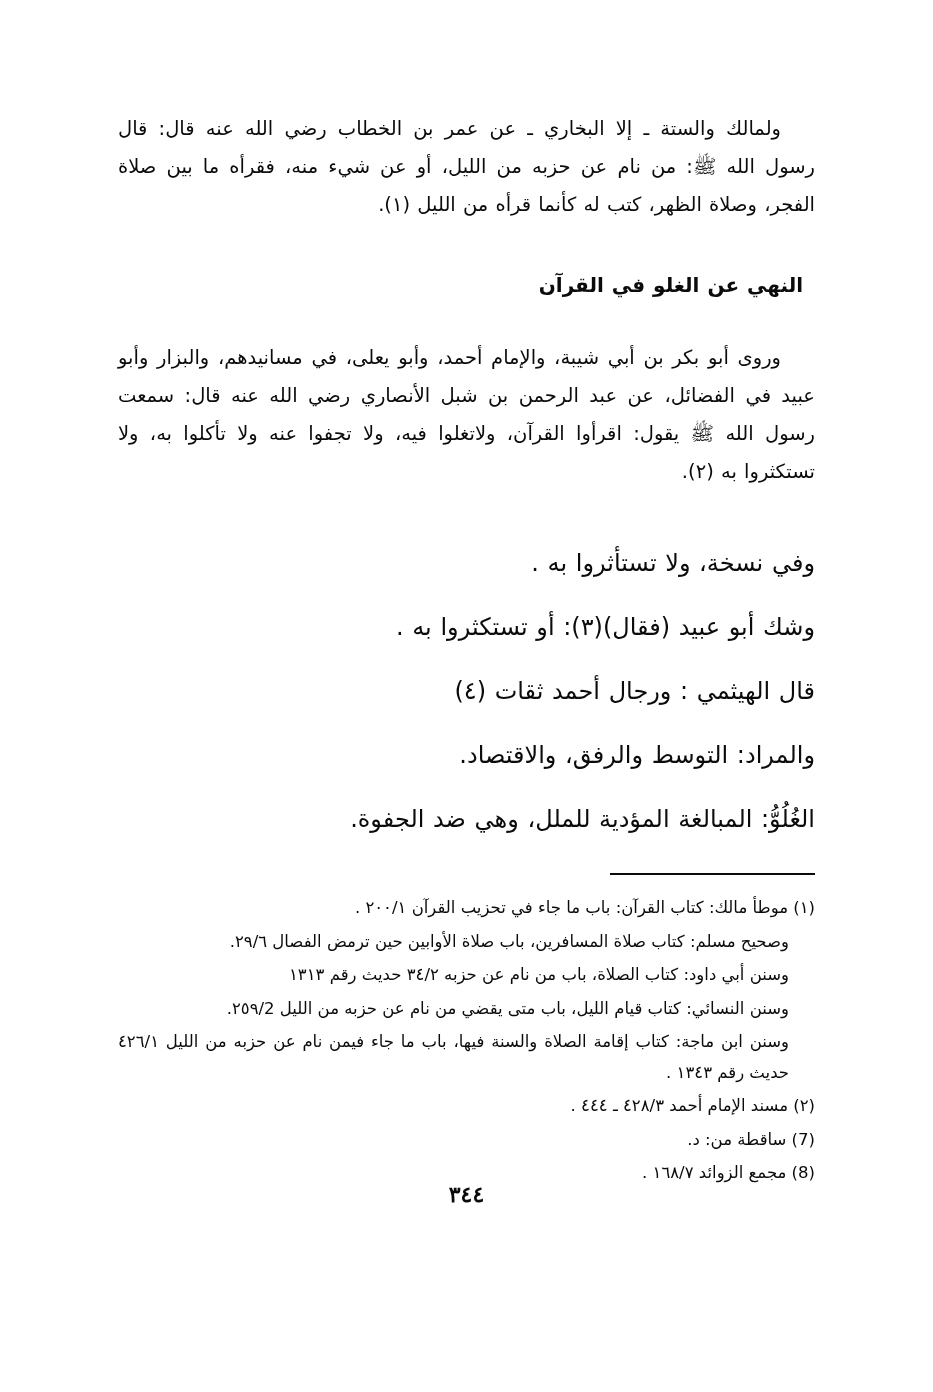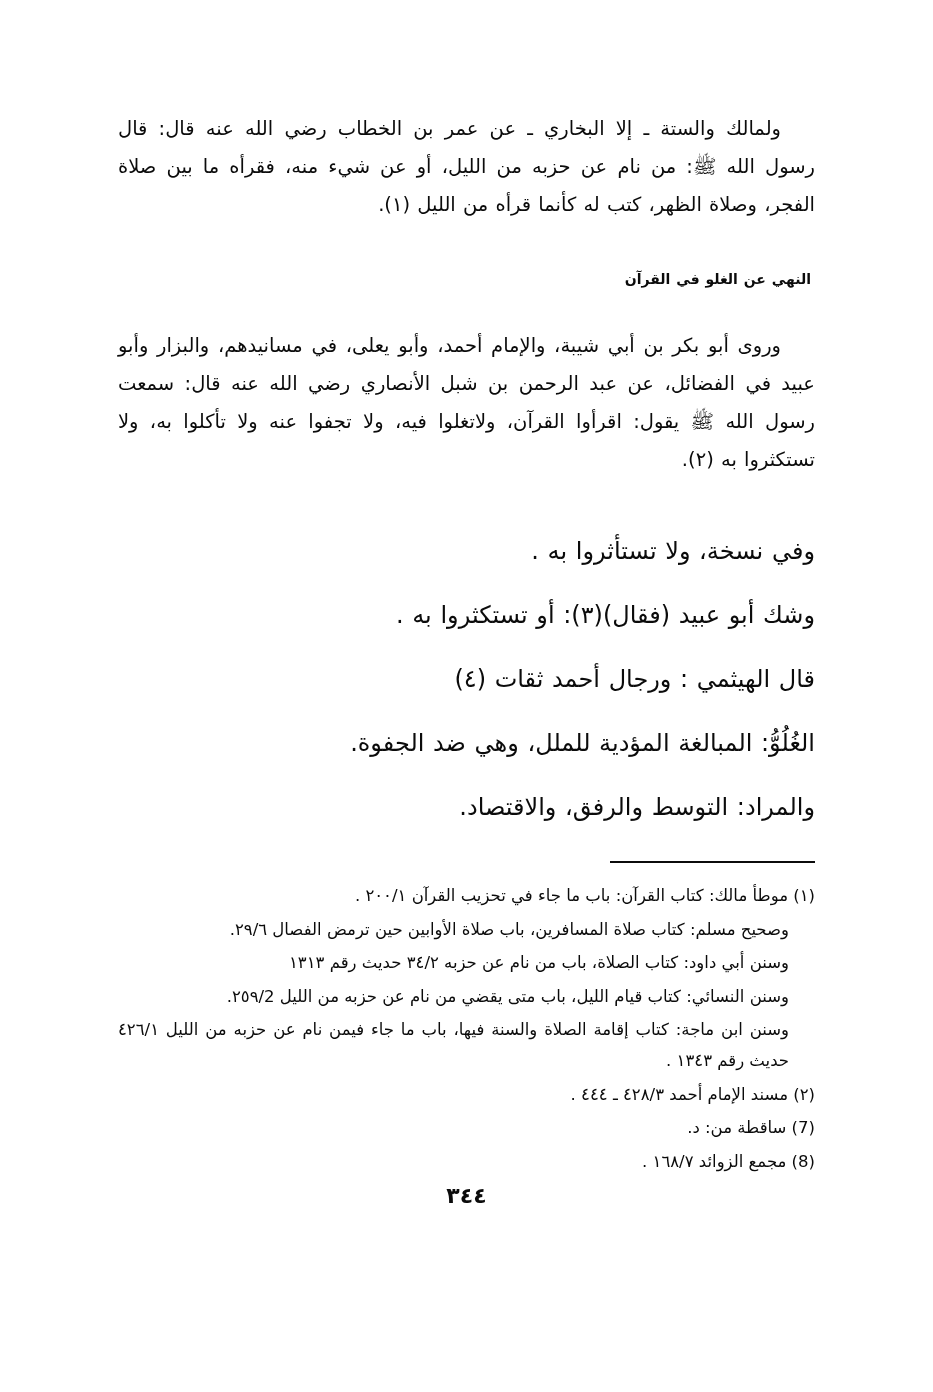--- a/index.html
+++ b/index.html
@@ -32,23 +32,23 @@
     letter-spacing: 0px;
     word-spacing: 1px;
   }
   .para {
     margin: 0 0 6px 0;
     text-indent: 34px;
   }
 
   .section-heading {
     text-align: center;
-    font-size: 14px;
+    font-size: 20px;
     font-weight: bold;
-    margin: 42px 4px 34px 0;
+    margin: 42px 12px 34px 0;
     letter-spacing: 0;
   }
   .gap-md { height: 26px; }
   .line-center-ish {
     margin: 16px 0 2px 0;
     direction: rtl;
     font-size: 24px;
     line-height: 2.0;
     text-align: center;
   }
@@ -78,42 +78,43 @@
 
   .page-number {
     position: absolute;
     bottom: 72px;
     left: 0;
     right: 0;
     text-align: center;
     font-size: 22px;
     font-weight: bold;
     letter-spacing: 1px;
+    font-family: Liberation Serif, serif;
   }
 </style>
 </head>
 <body>
 
 <div class="page">
 
   <div class="body-text">
 
     <p class="para">ولمالك والستة ـ إلا البخاري ـ عن عمر بن الخطاب رضي الله عنه قال: قال رسول الله ﷺ: من نام عن حزبه من الليل، أو عن شيء منه، فقرأه ما بين صلاة الفجر، وصلاة الظهر، كتب له كأنما قرأه من الليل (١).</p>
 
     <h2 class="section-heading">النهي عن الغلو في القرآن</h2>
 
     <p class="para">وروى أبو بكر بن أبي شيبة، والإمام أحمد، وأبو يعلى، في مسانيدهم، والبزار وأبو عبيد في الفضائل، عن عبد الرحمن بن شبل الأنصاري رضي الله عنه قال: سمعت رسول الله ﷺ يقول: اقرأوا القرآن، ولاتغلوا فيه، ولا تجفوا عنه ولا تأكلوا به، ولا تستكثروا به (٢).</p>
 
     <div class="gap-md"></div>
 
     <p class="line-center-ish">وفي نسخة، ولا تستأثروا به .</p>
     <p class="line-center-ish">وشك أبو عبيد (فقال)(٣): أو تستكثروا به .</p>
     <p class="line-center-ish">قال الهيثمي : ورجال أحمد ثقات (٤)</p>
+    <p class="line-center-ish">والمراد: التوسط والرفق، والاقتصاد.</p>
     <p class="line-center-ish">الغُلُوُّ: المبالغة المؤدية للملل، وهي ضد الجفوة.</p>
-    <p class="line-center-ish">والمراد: التوسط والرفق، والاقتصاد.</p>
 
   </div>
 
   <div class="footnote-rule"></div>
 
   <div class="footnotes">
 
     <p class="fn">(١) موطأ مالك: كتاب القرآن: باب ما جاء في تحزيب القرآن ٢٠٠/١ .</p>
     <p class="fn-indent">وصحيح مسلم: كتاب صلاة المسافرين، باب صلاة الأوابين حين ترمض الفصال ٢٩/٦.</p>
     <p class="fn-indent">وسنن أبي داود: كتاب الصلاة، باب من نام عن حزبه ٣٤/٢ حديث رقم ١٣١٣</p>

